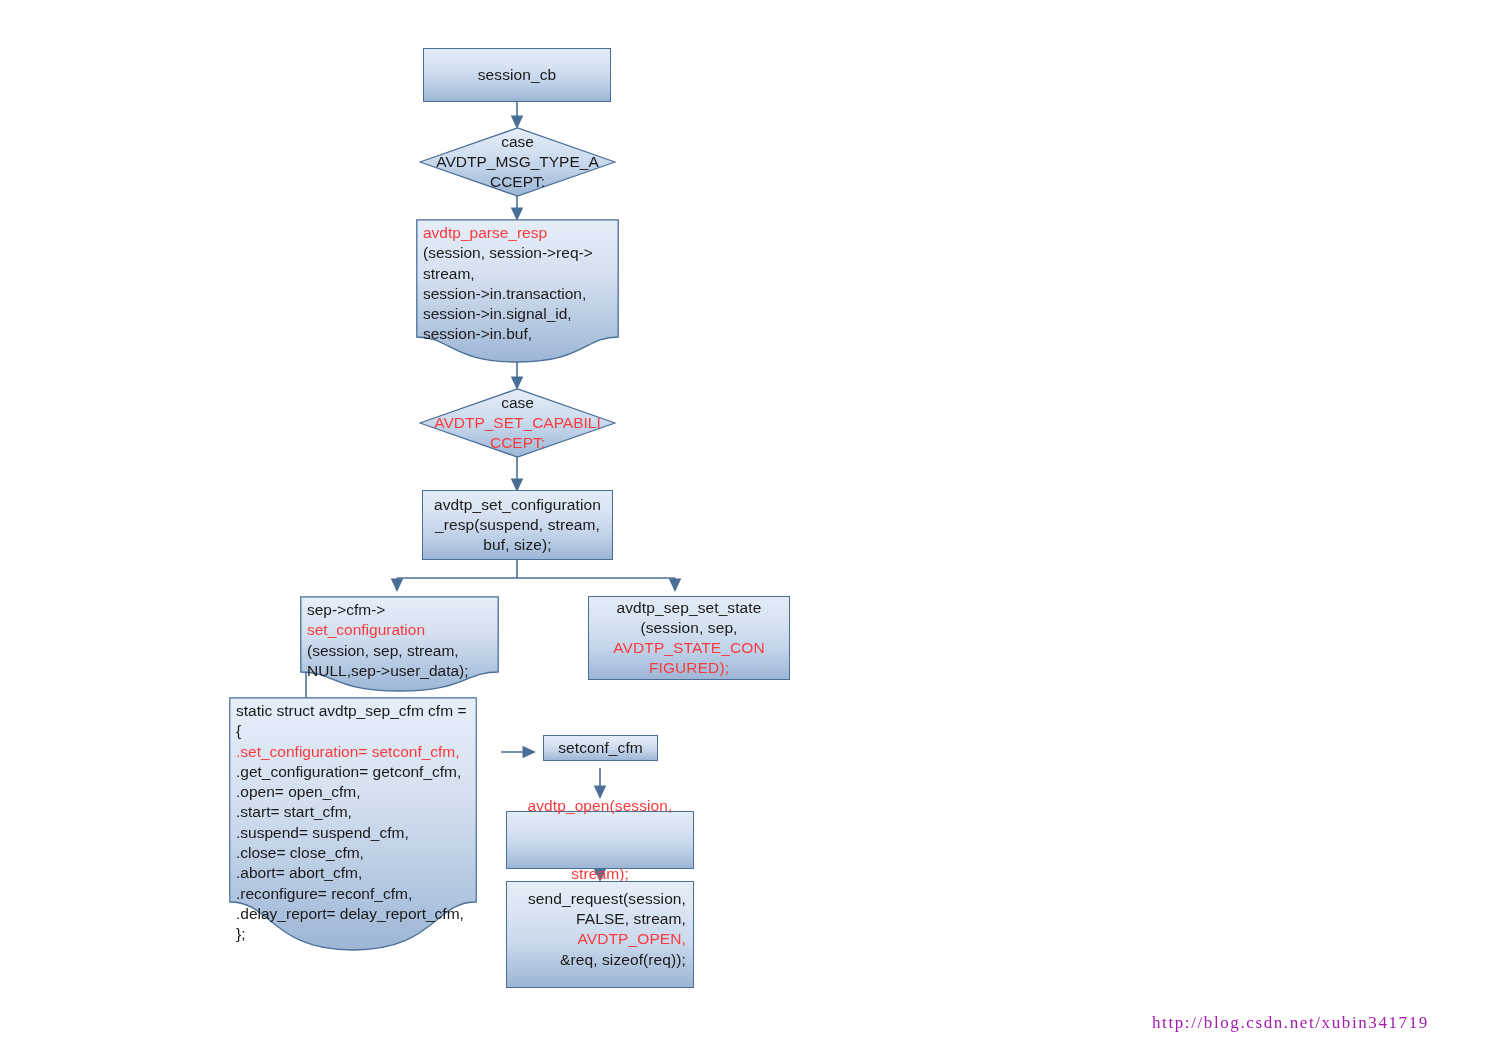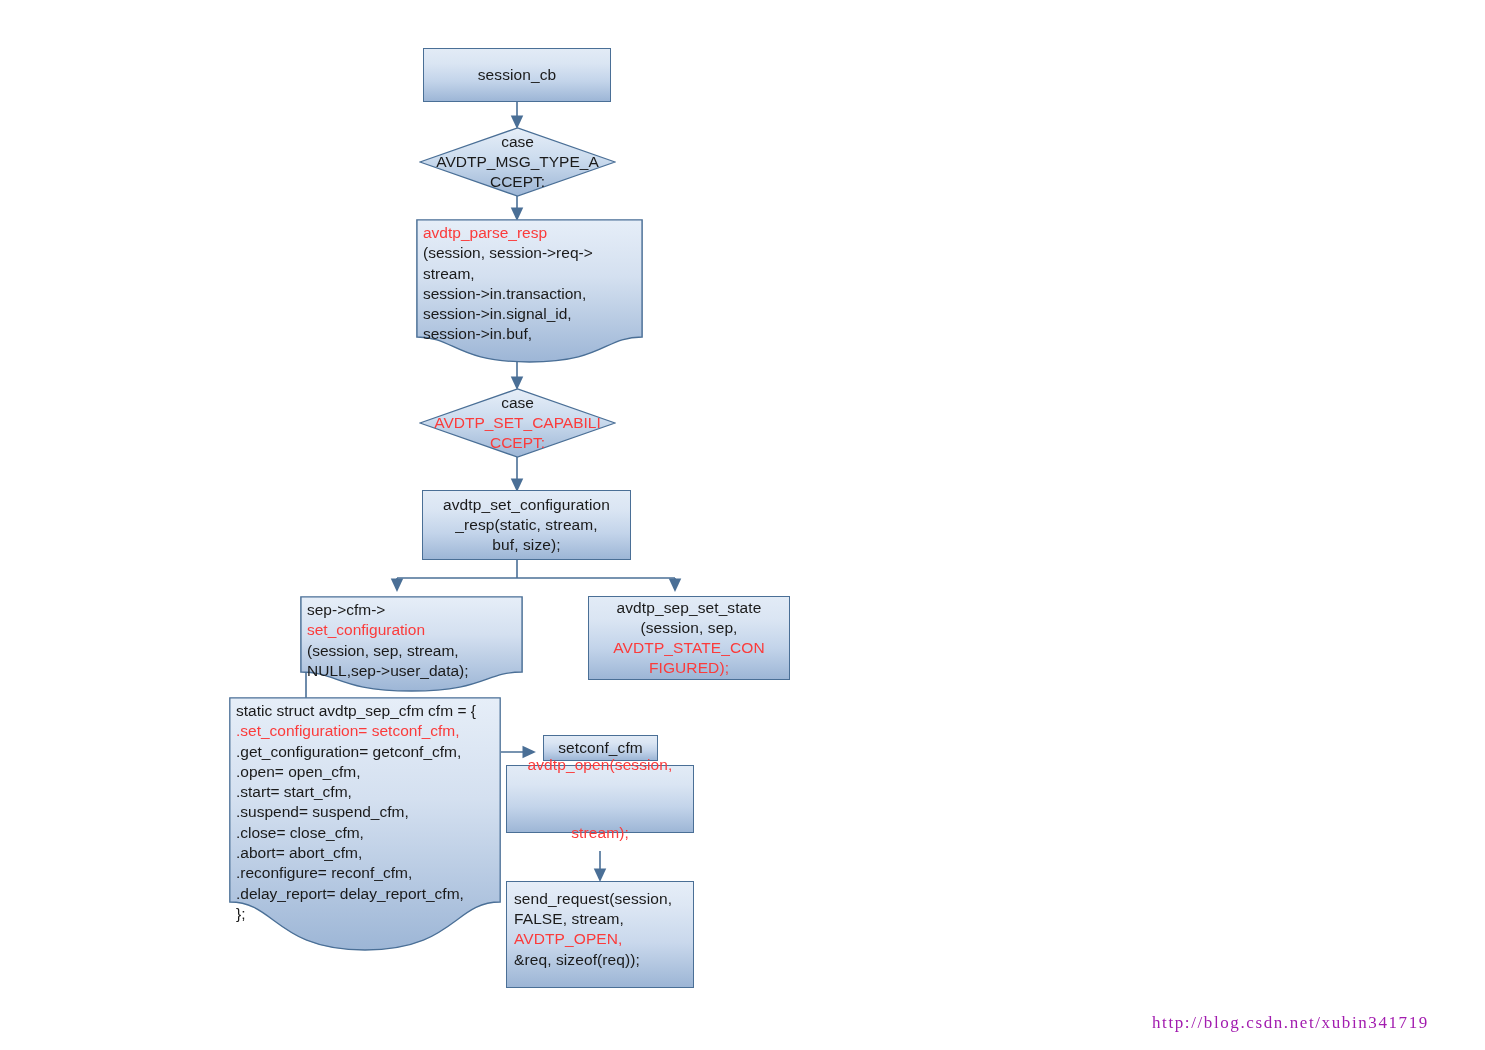--- a/index.html
+++ b/index.html
@@ -73,21 +73,20 @@
     color: #1a1a1a;
     overflow: visible;
     white-space: nowrap;
     align-items: center;
   }
   .dtext .ln { display: block; }
 
   
   .doc {
     position: absolute;
-    padding-left: 24px;
   }
   .doc .dsvg {
     position: absolute;
     left: 0; top: 0;
     width: 100%;
     height: 100%;
   }
   .doc .dcontent {
     position: absolute;
     left: 0; top: 0;
@@ -195,23 +194,23 @@
     <svg class="dshape" viewBox="0 0 197 70" preserveAspectRatio="none">
       <polygon points="98.5,0.9 196.1,35 98.5,69.1 0.9,35" fill="url(#gdia1)" stroke="#4a6f96" stroke-width="1.3"></polygon>
     </svg>
     <div class="dtext">
       <span class="ln blk">case</span>
       <span class="ln red">AVDTP_SET_CAPABILI</span>
       <span class="ln red">CCEPT:</span>
     </div>
   </div>
 
-  <div class="node rect center vcenter pad" style="left:422px; top:490px; width:209px; height:70px;">
+  <div class="node rect center vcenter pad" style="left:422px; top:490px; width:191px; height:70px;">
     <div>avdtp_set_configuration</div>
-    <div>_resp(static, stream,</div>
+    <div>_resp(suspend, stream,</div>
     <div>buf, size);</div>
   </div>
 
   <div class="doc" style="left:300px; top:596px; width:199px; height:96px;">
     <svg class="dsvg" viewBox="0 0 199 96" preserveAspectRatio="none">
       <path d="M0.8,0.8 L198.2,0.8 L198.2,76 C165,76 165,95 99.5,95 C34,95 34,76 0.8,76 Z" fill="url(#gdoc1)" stroke="#4a6f96" stroke-width="1.3"></path>
     </svg>
     <div class="dcontent">
       <div class="blk">sep-&gt;cfm-&gt;</div>
       <div class="red">set_configuration</div>
@@ -243,26 +242,26 @@
       <div class="blk">.reconfigure= reconf_cfm,</div>
       <div class="blk">.delay_report= delay_report_cfm,</div>
       <div class="blk">};</div>
     </div>
   </div>
 
   <div class="node rect center vcenter pad" style="left:543px; top:735px; width:115px; height:26px;">
     <span>setconf_cfm</span>
   </div>
 
-  <div class="node rect center vcenter pad" style="left:506px; top:765px; width:188px; height:68px;gap:48px;">
+  <div class="node rect center vcenter pad" style="left:506px; top:811px; width:188px; height:58px;gap:48px;">
     <div class="red">avdtp_open(session,</div>
     <div class="red">stream);</div>
   </div>
 
-  <div class="node rect tall leftal pad" style="left:506px; top:881px; width:188px; height:107px; padding-top:7px;">
+  <div class="node rect tall leftal pad" style="left:506px; top:881px; width:188px; height:107px; padding-top:7px;text-align:right;">
     <div class="blk"> send_request(session,</div>
     <div class="blk">FALSE, stream,</div>
     <div class="red">AVDTP_OPEN,</div>
     <div class="blk">&amp;req, sizeof(req));</div>
   </div>
 
   <div class="watermark" style="left:1152px; top:1013px;">http://blog.csdn.net/xubin341719</div>
 
 </div>
 

